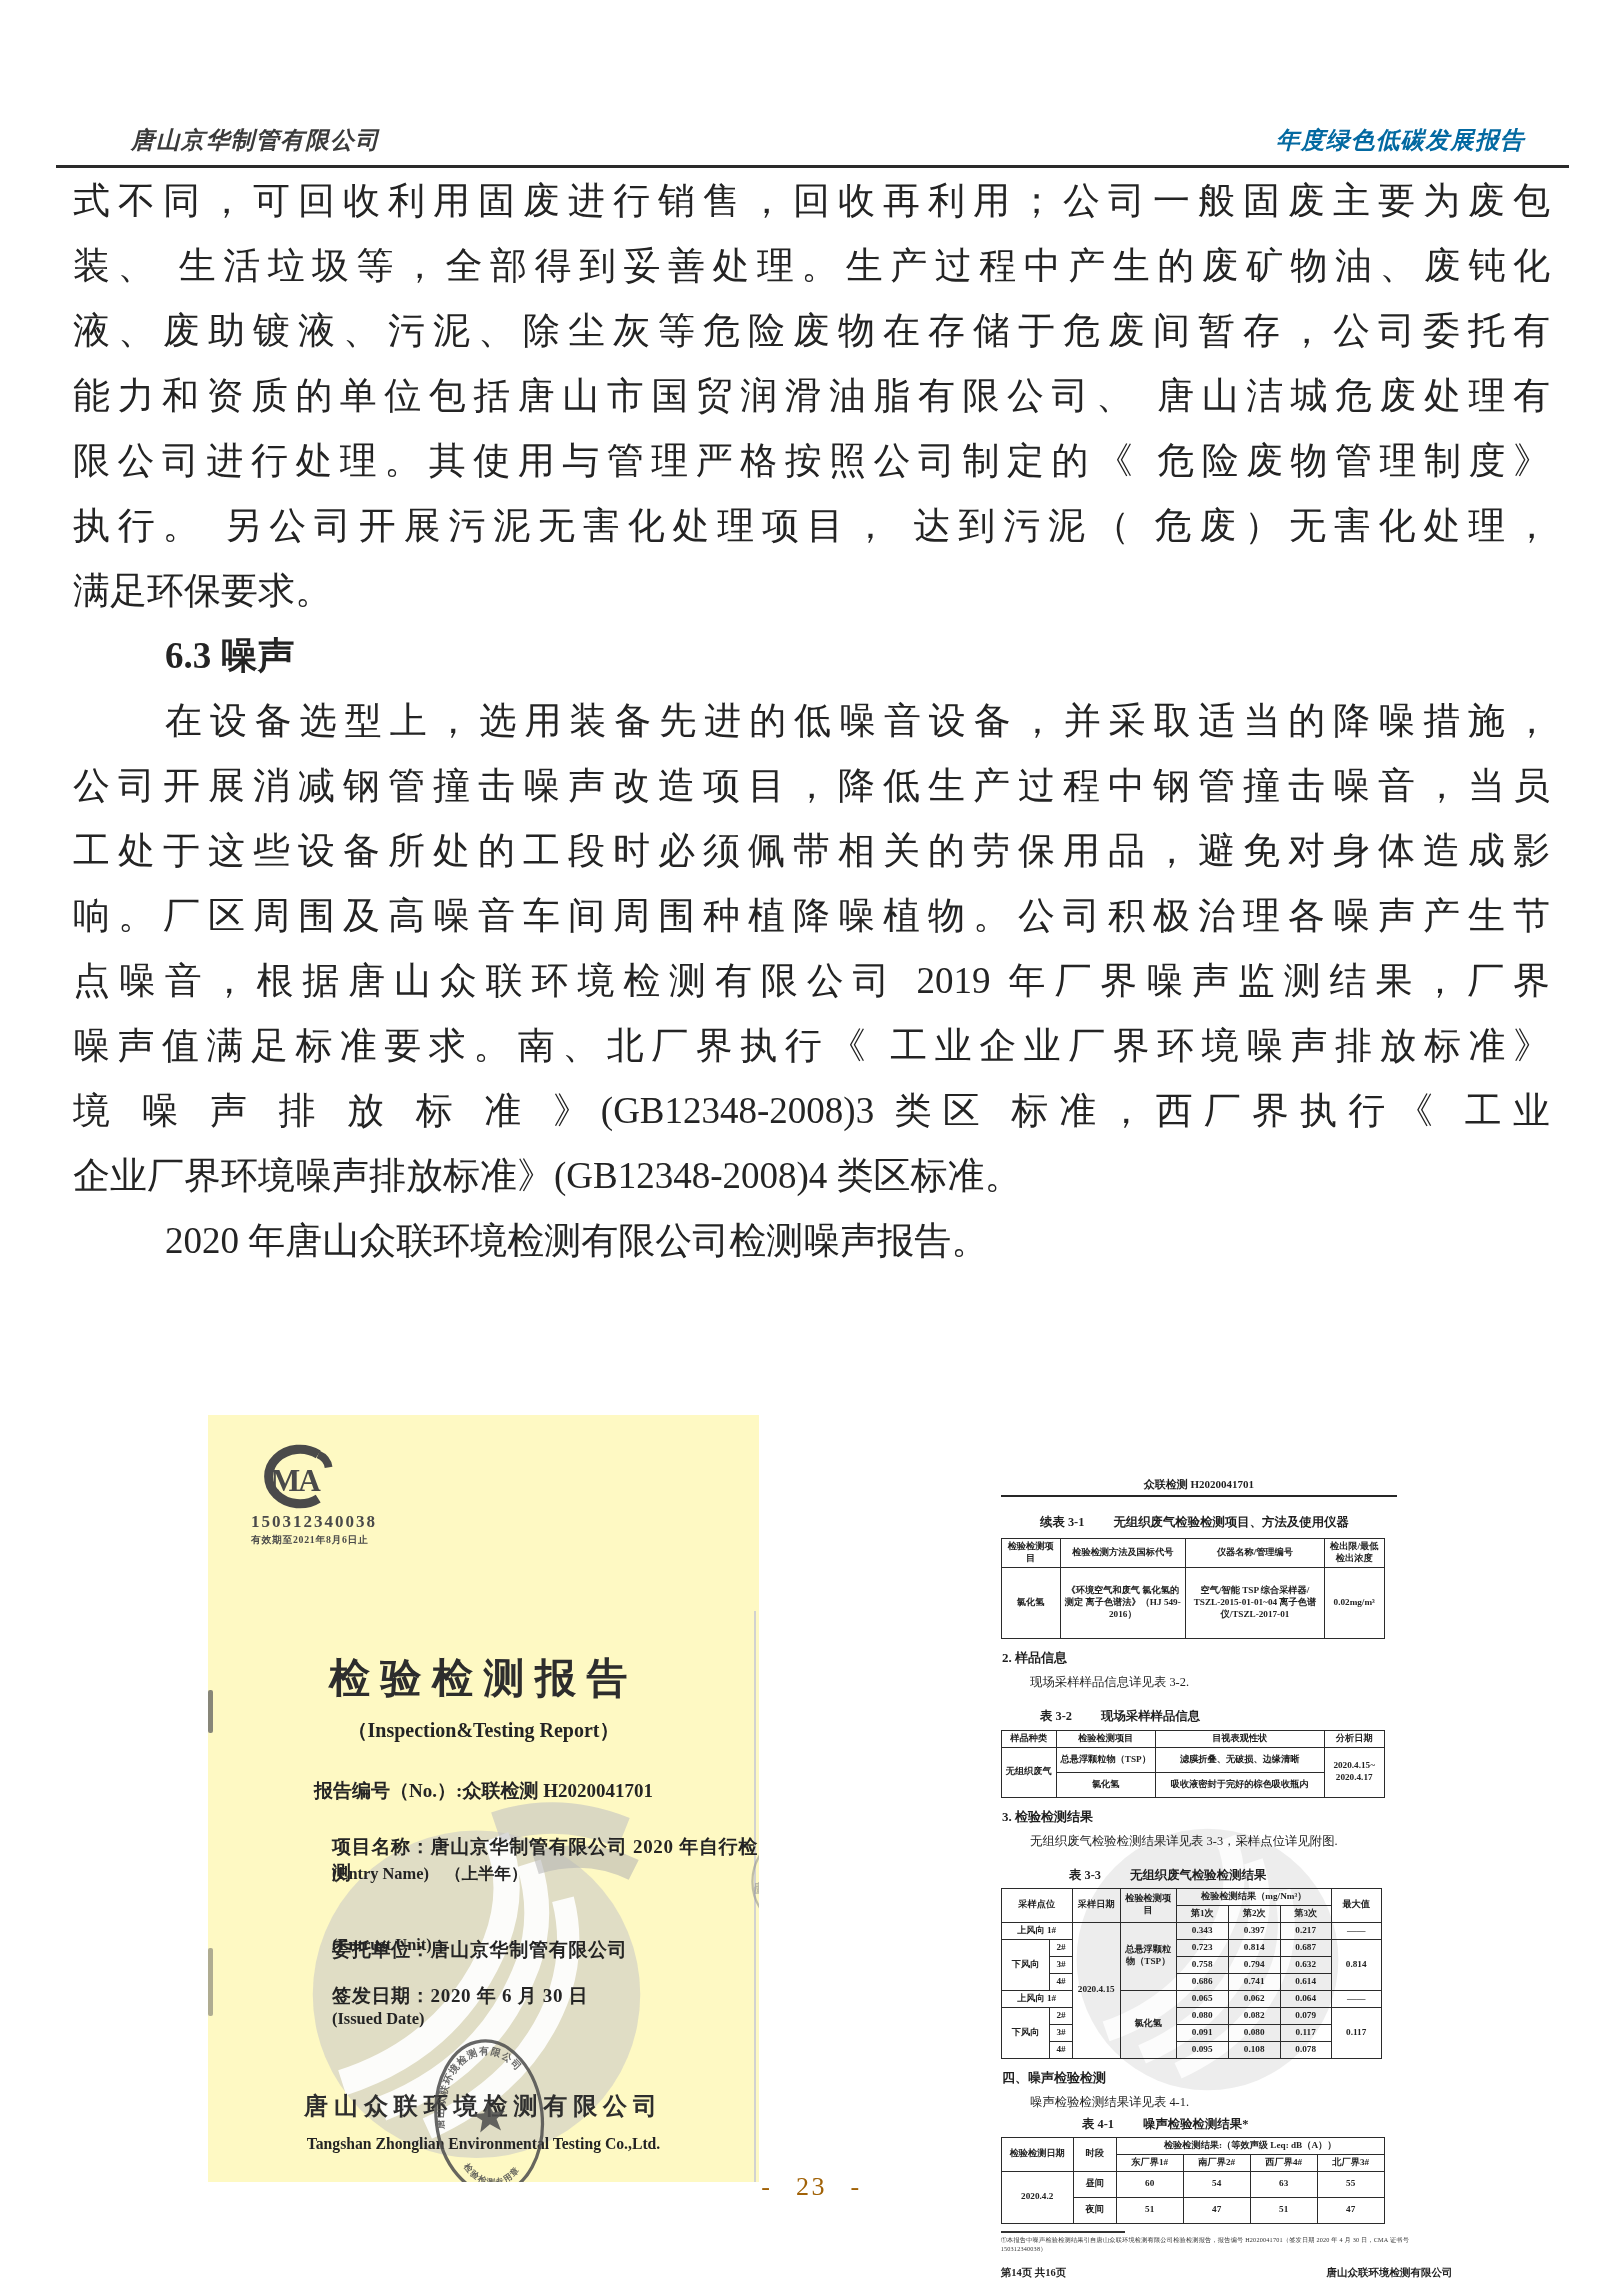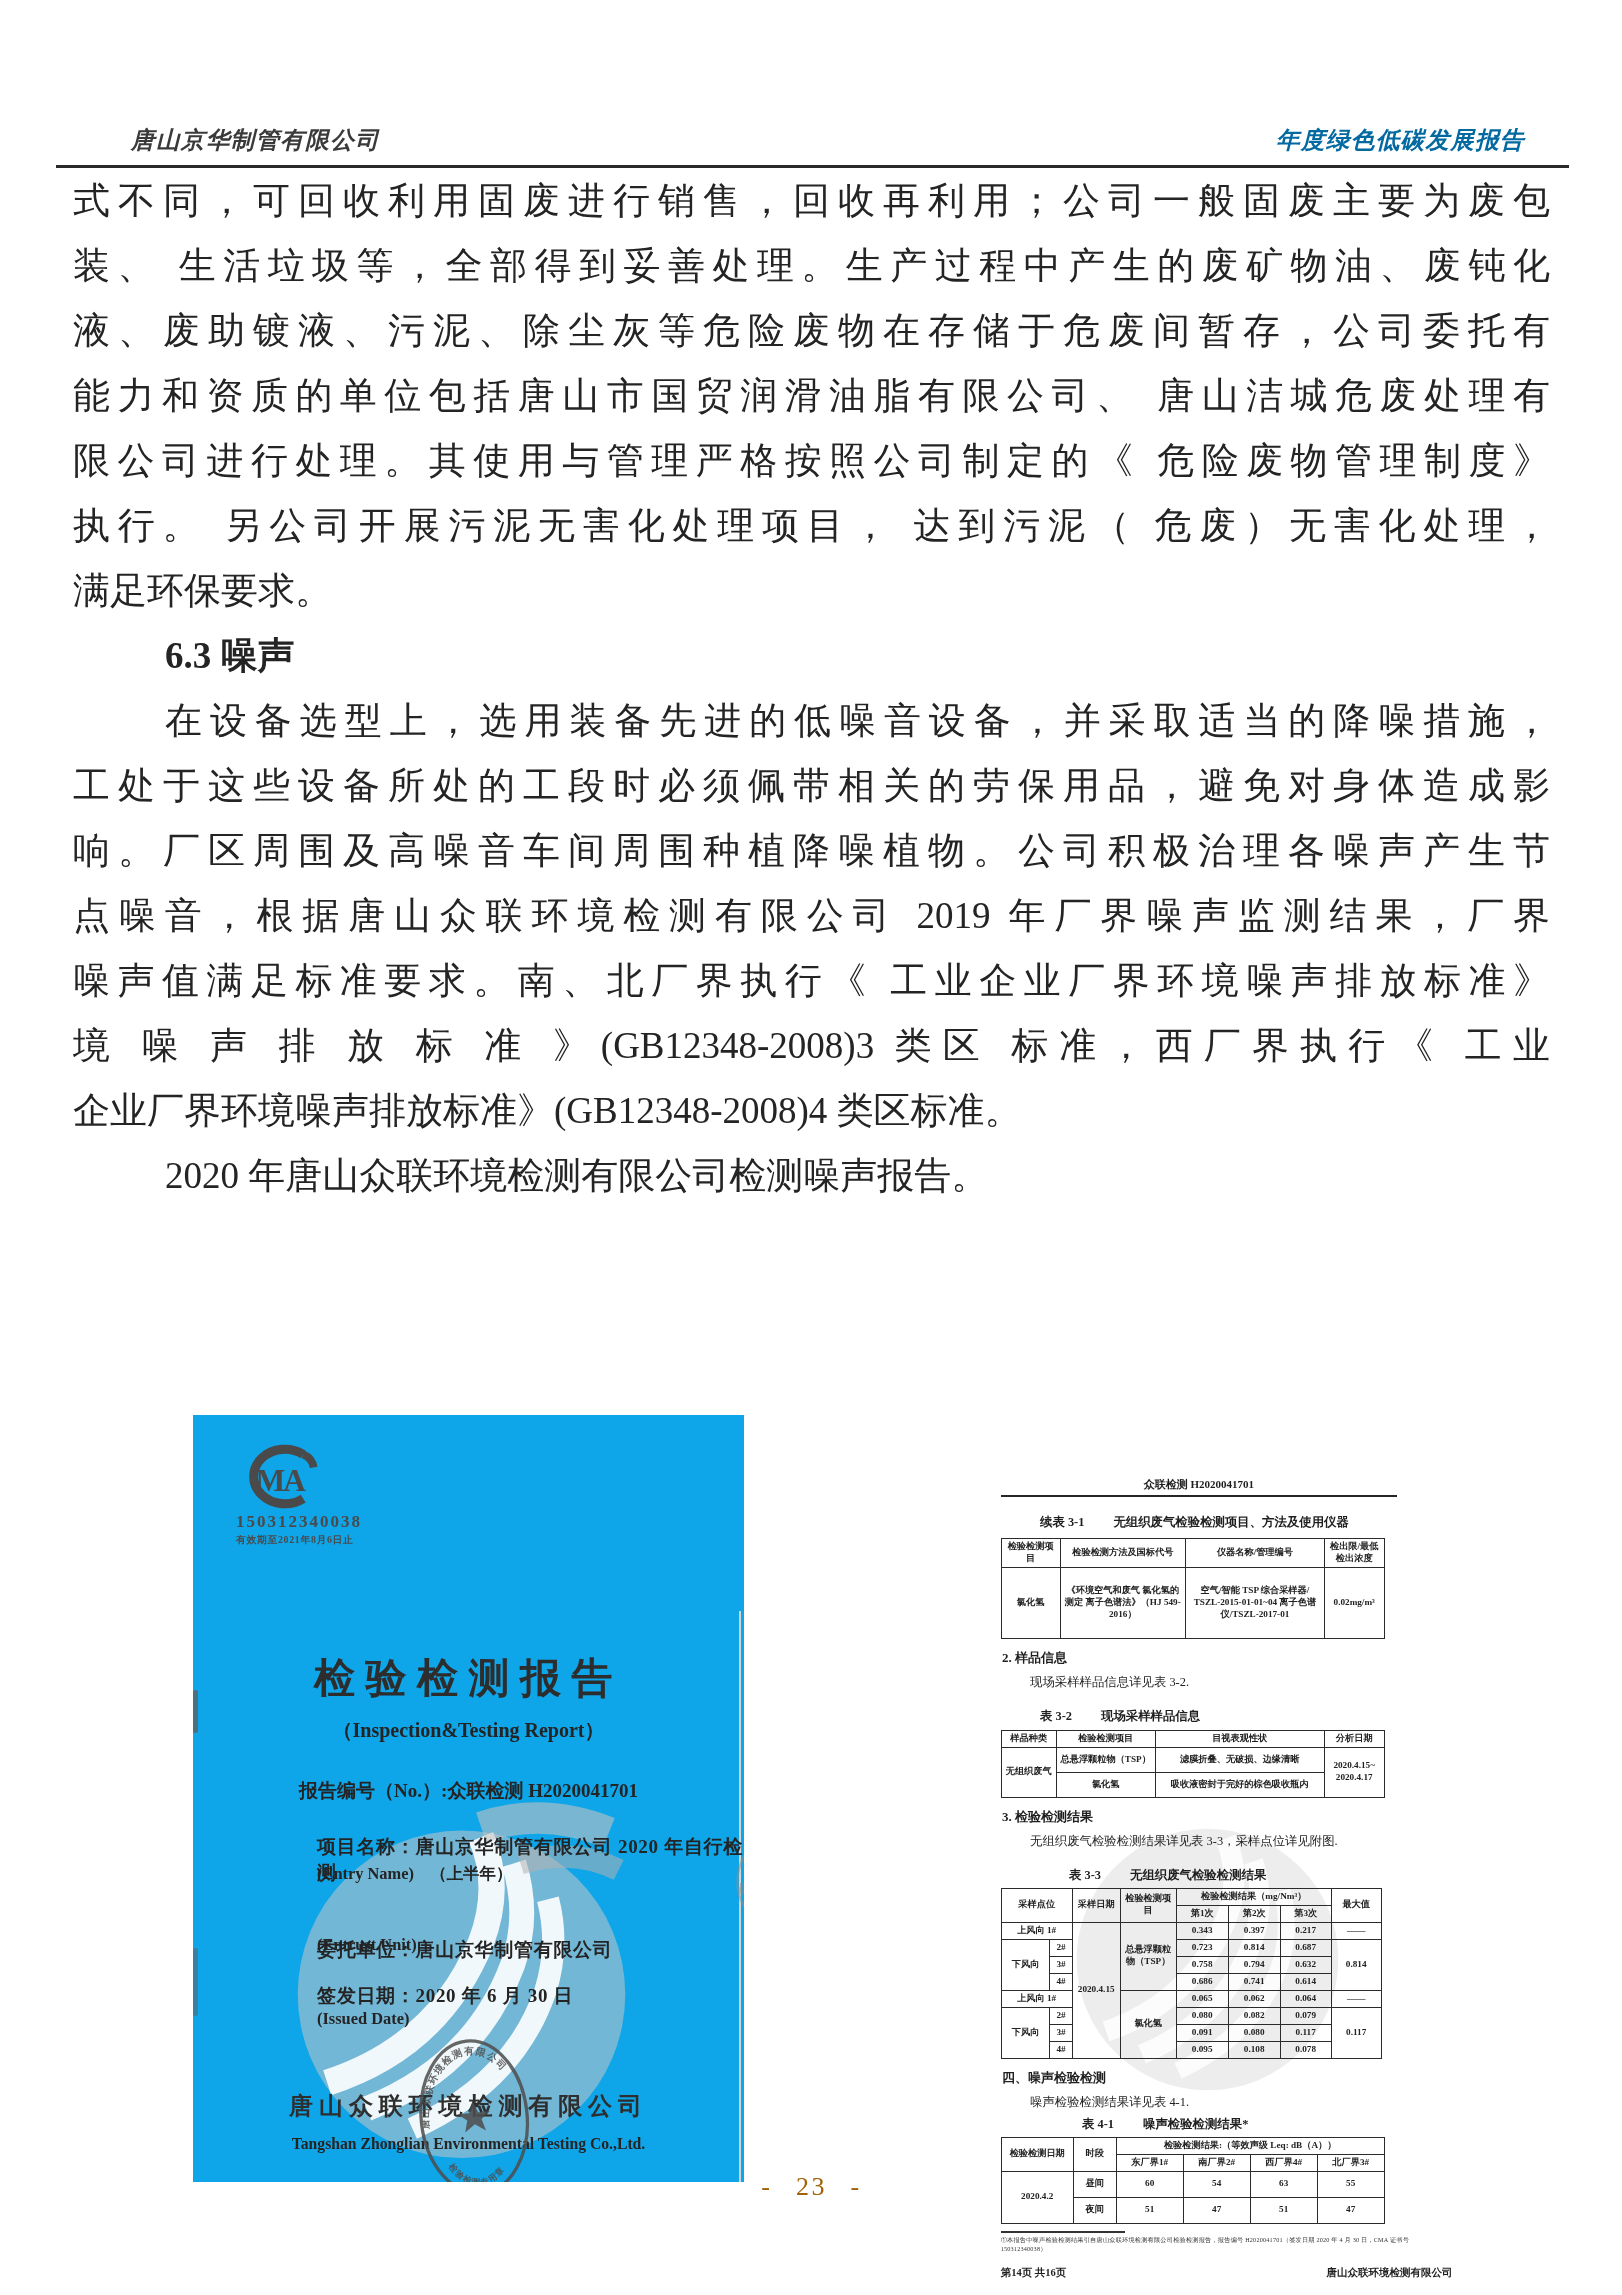--- a/index.html
+++ b/index.html
@@ -18,21 +18,21 @@
   .bl.j{text-align:justify;text-align-last:justify;}
   .bl.ind{padding-left:92px;}
   .bl.ind.j{text-indent:92px;padding-left:0;}
   .bl.h{font-weight:700;}
 
   
   .scan{position:absolute;}
   .scan *{box-sizing:border-box;}
 
   
-  .ls{left:193px;top:1415px;width:551px;height:767px;overflow:hidden;background:#0ea5e9;}
+  .ls{left:208px;top:1415px;width:551px;height:767px;overflow:hidden;background:#fef9c3;}
   .ls .edge-line{position:absolute;right:3.3px;top:196px;bottom:0;width:1.3px;background:#d2d2d0;}
   .ls .smudge{position:absolute;left:0;width:4.6px;background:#5f5f5f;border-radius:2px;}
   .sm1{top:275px;height:43px;opacity:.75;}
   .sm2{top:533px;height:68px;opacity:.5;}
   .cma{position:absolute;left:43px;top:29px;width:157px;color:#4a4a4a;}
   .cma-num{font-size:17px;font-weight:700;letter-spacing:2px;margin-top:1.3px;}
   .cma-valid{font-size:9.8px;font-weight:700;margin-top:2px;letter-spacing:0.7px;}
   .ls-title{position:absolute;left:0;width:100%;top:236px;text-align:center;font-size:41px;
             font-weight:700;letter-spacing:10.5px;color:#2d2d2d;}
   .ls-sub{position:absolute;left:0;width:100%;top:302px;text-align:center;font-size:20px;font-weight:700;}
@@ -91,20 +91,21 @@
   <div class="body-text">
     <div class="bl j">式不同，可回收利用固废进行销售，回收再利用；公司一般固废主要为废包</div>
     <div class="bl j">装、 生活垃圾等，全部得到妥善处理。生产过程中产生的废矿物油、废钝化</div>
     <div class="bl j">液、废助镀液、污泥、除尘灰等危险废物在存储于危废间暂存，公司委托有</div>
     <div class="bl j">能力和资质的单位包括唐山市国贸润滑油脂有限公司、 唐山洁城危废处理有</div>
     <div class="bl j">限公司进行处理。其使用与管理严格按照公司制定的《 危险废物管理制度》</div>
     <div class="bl j">执行。 另公司开展污泥无害化处理项目， 达到污泥（ 危废）无害化处理，</div>
     <div class="bl">满足环保要求。</div>
     <div class="bl h ind">6.3 噪声</div>
     <div class="bl j ind">在设备选型上，选用装备先进的低噪音设备，并采取适当的降噪措施，</div>
+    <div class="bl j">公司开展消减钢管撞击噪声改造项目，降低生产过程中钢管撞击噪音，当员</div>
     <div class="bl j">工处于这些设备所处的工段时必须佩带相关的劳保用品，避免对身体造成影</div>
     <div class="bl j">响。厂区周围及高噪音车间周围种植降噪植物。公司积极治理各噪声产生节</div>
     <div class="bl j">点噪音，根据唐山众联环境检测有限公司 2019 年厂界噪声监测结果，厂界</div>
     <div class="bl j">噪声值满足标准要求。南、北厂界执行《 工业企业厂界环境噪声排放标准》</div>
     <div class="bl j">境 噪 声 排 放 标 准 》(GB12348-2008)3 类区 标准，西厂界执行《 工业</div>
     <div class="bl">企业厂界环境噪声排放标准》(GB12348-2008)4 类区标准。</div>
     <div class="bl ind">2020 年唐山众联环境检测有限公司检测噪声报告。</div>
   </div>
 
   <div class="scan ls">

